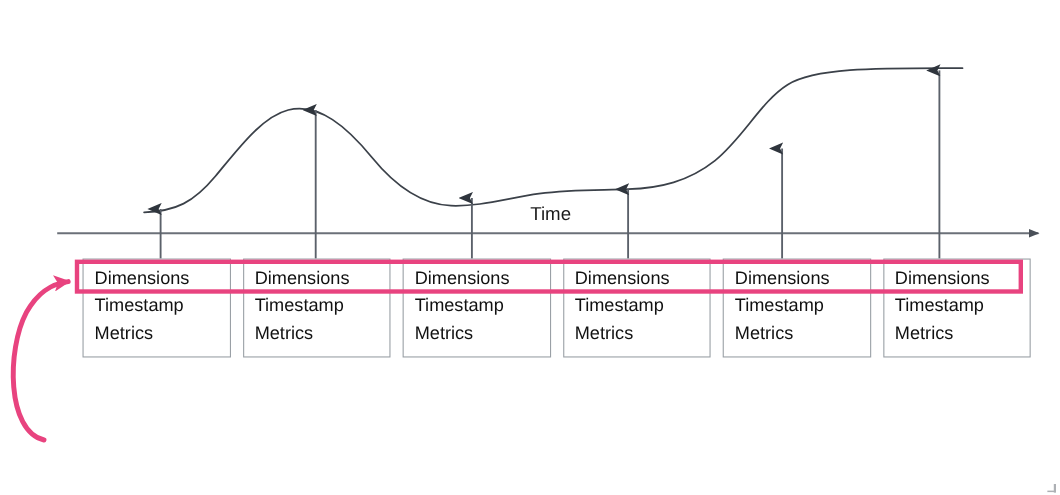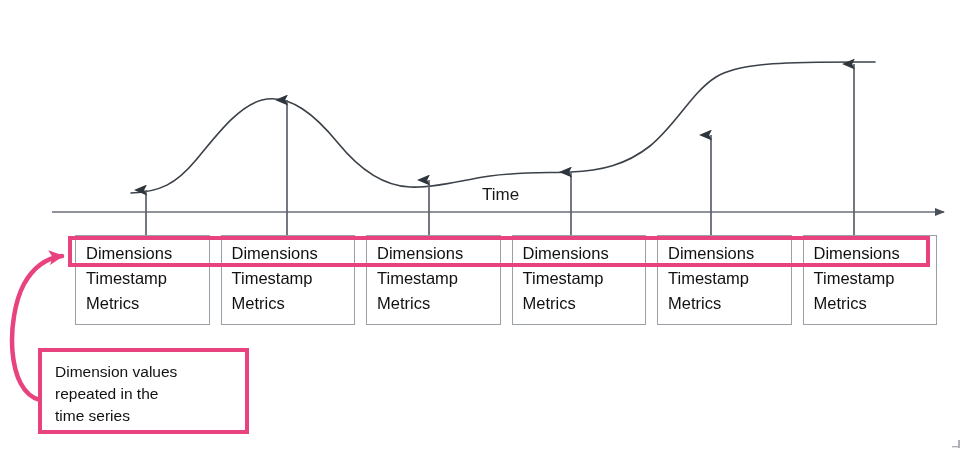--- a/index.html
+++ b/index.html
@@ -183,24 +183,19 @@
     <div class="record-box">
       <span class="record-line">Dimensions</span>
       <span class="record-line">Timestamp</span>
       <span class="record-line">Metrics</span>
     </div>
 
   </div>
 
   <div class="dim-highlight"></div>
 
-  <div class="callout">
-    <div class="callout-line">Dimension values</div>
-    <div class="callout-line">repeated in the</div>
-    <div class="callout-line">time series</div>
-  </div>
 
   <svg class="corner-mark" viewBox="0 0 10 8">
     <rect x="6" y="0" width="2" height="8" fill="#6b7078"></rect>
     <rect x="0" y="6" width="8" height="1.4" fill="#6b7078"></rect>
   </svg>
 
 </div>
 
 </body></html>

